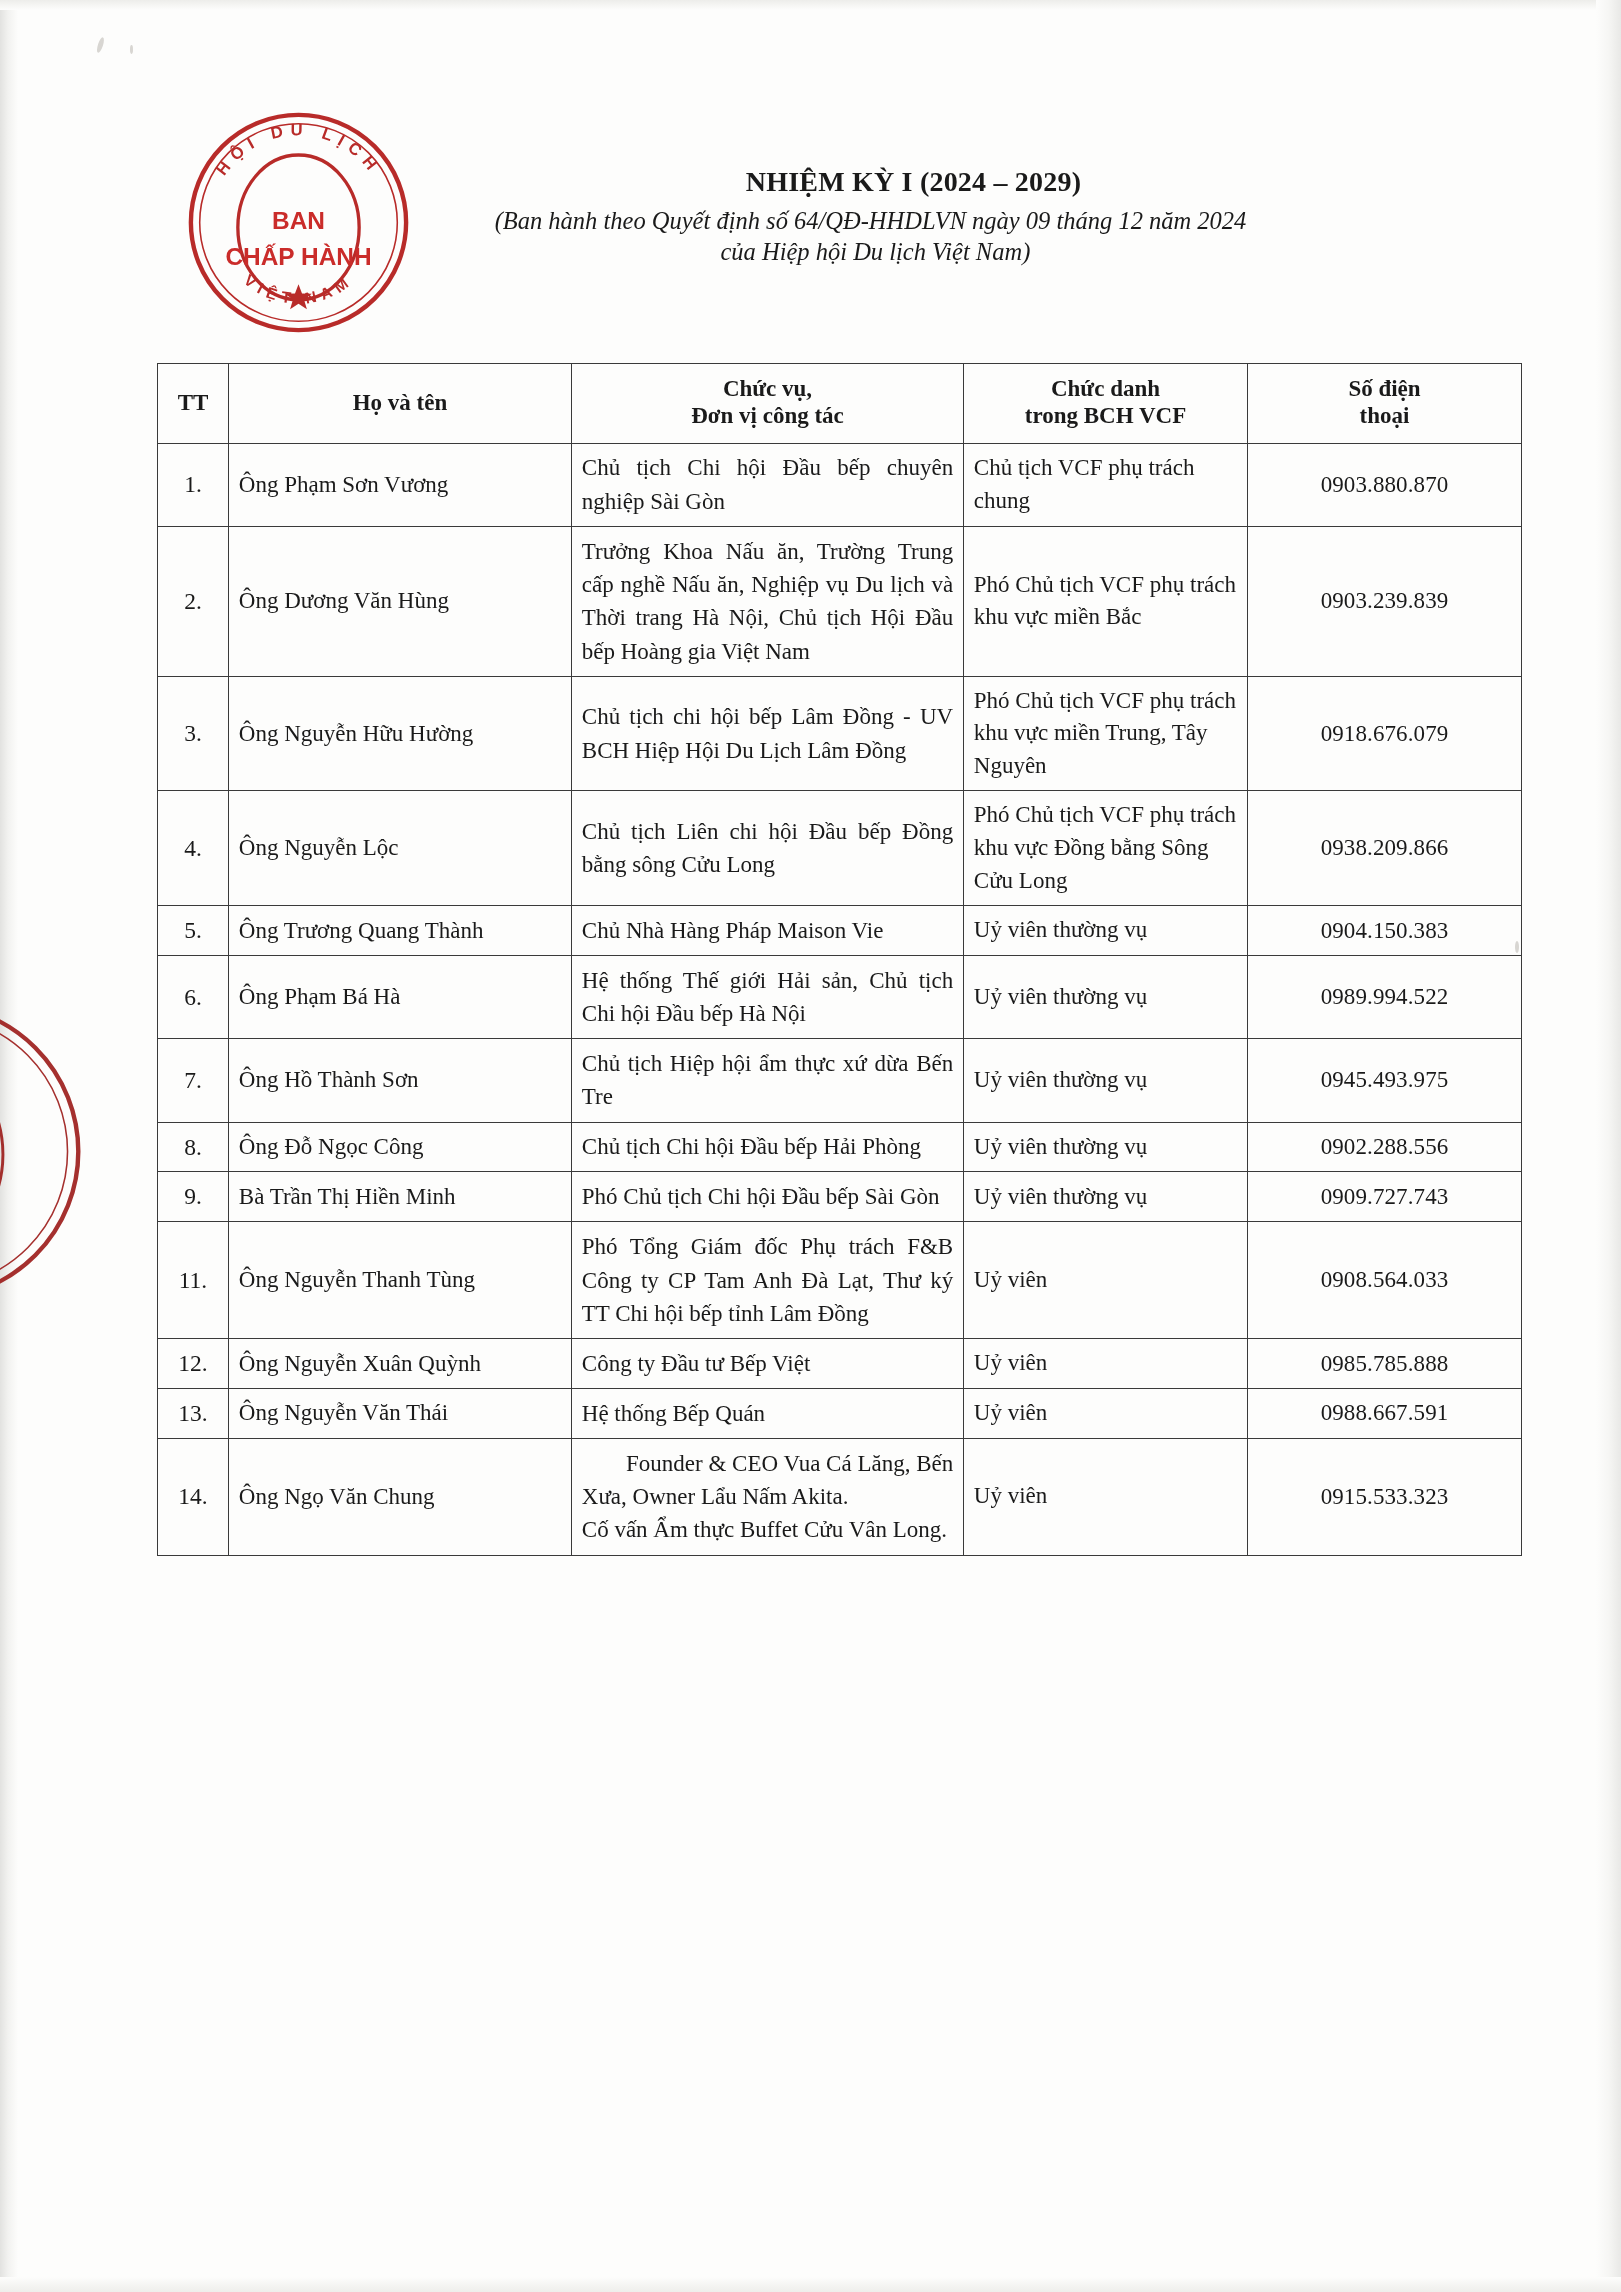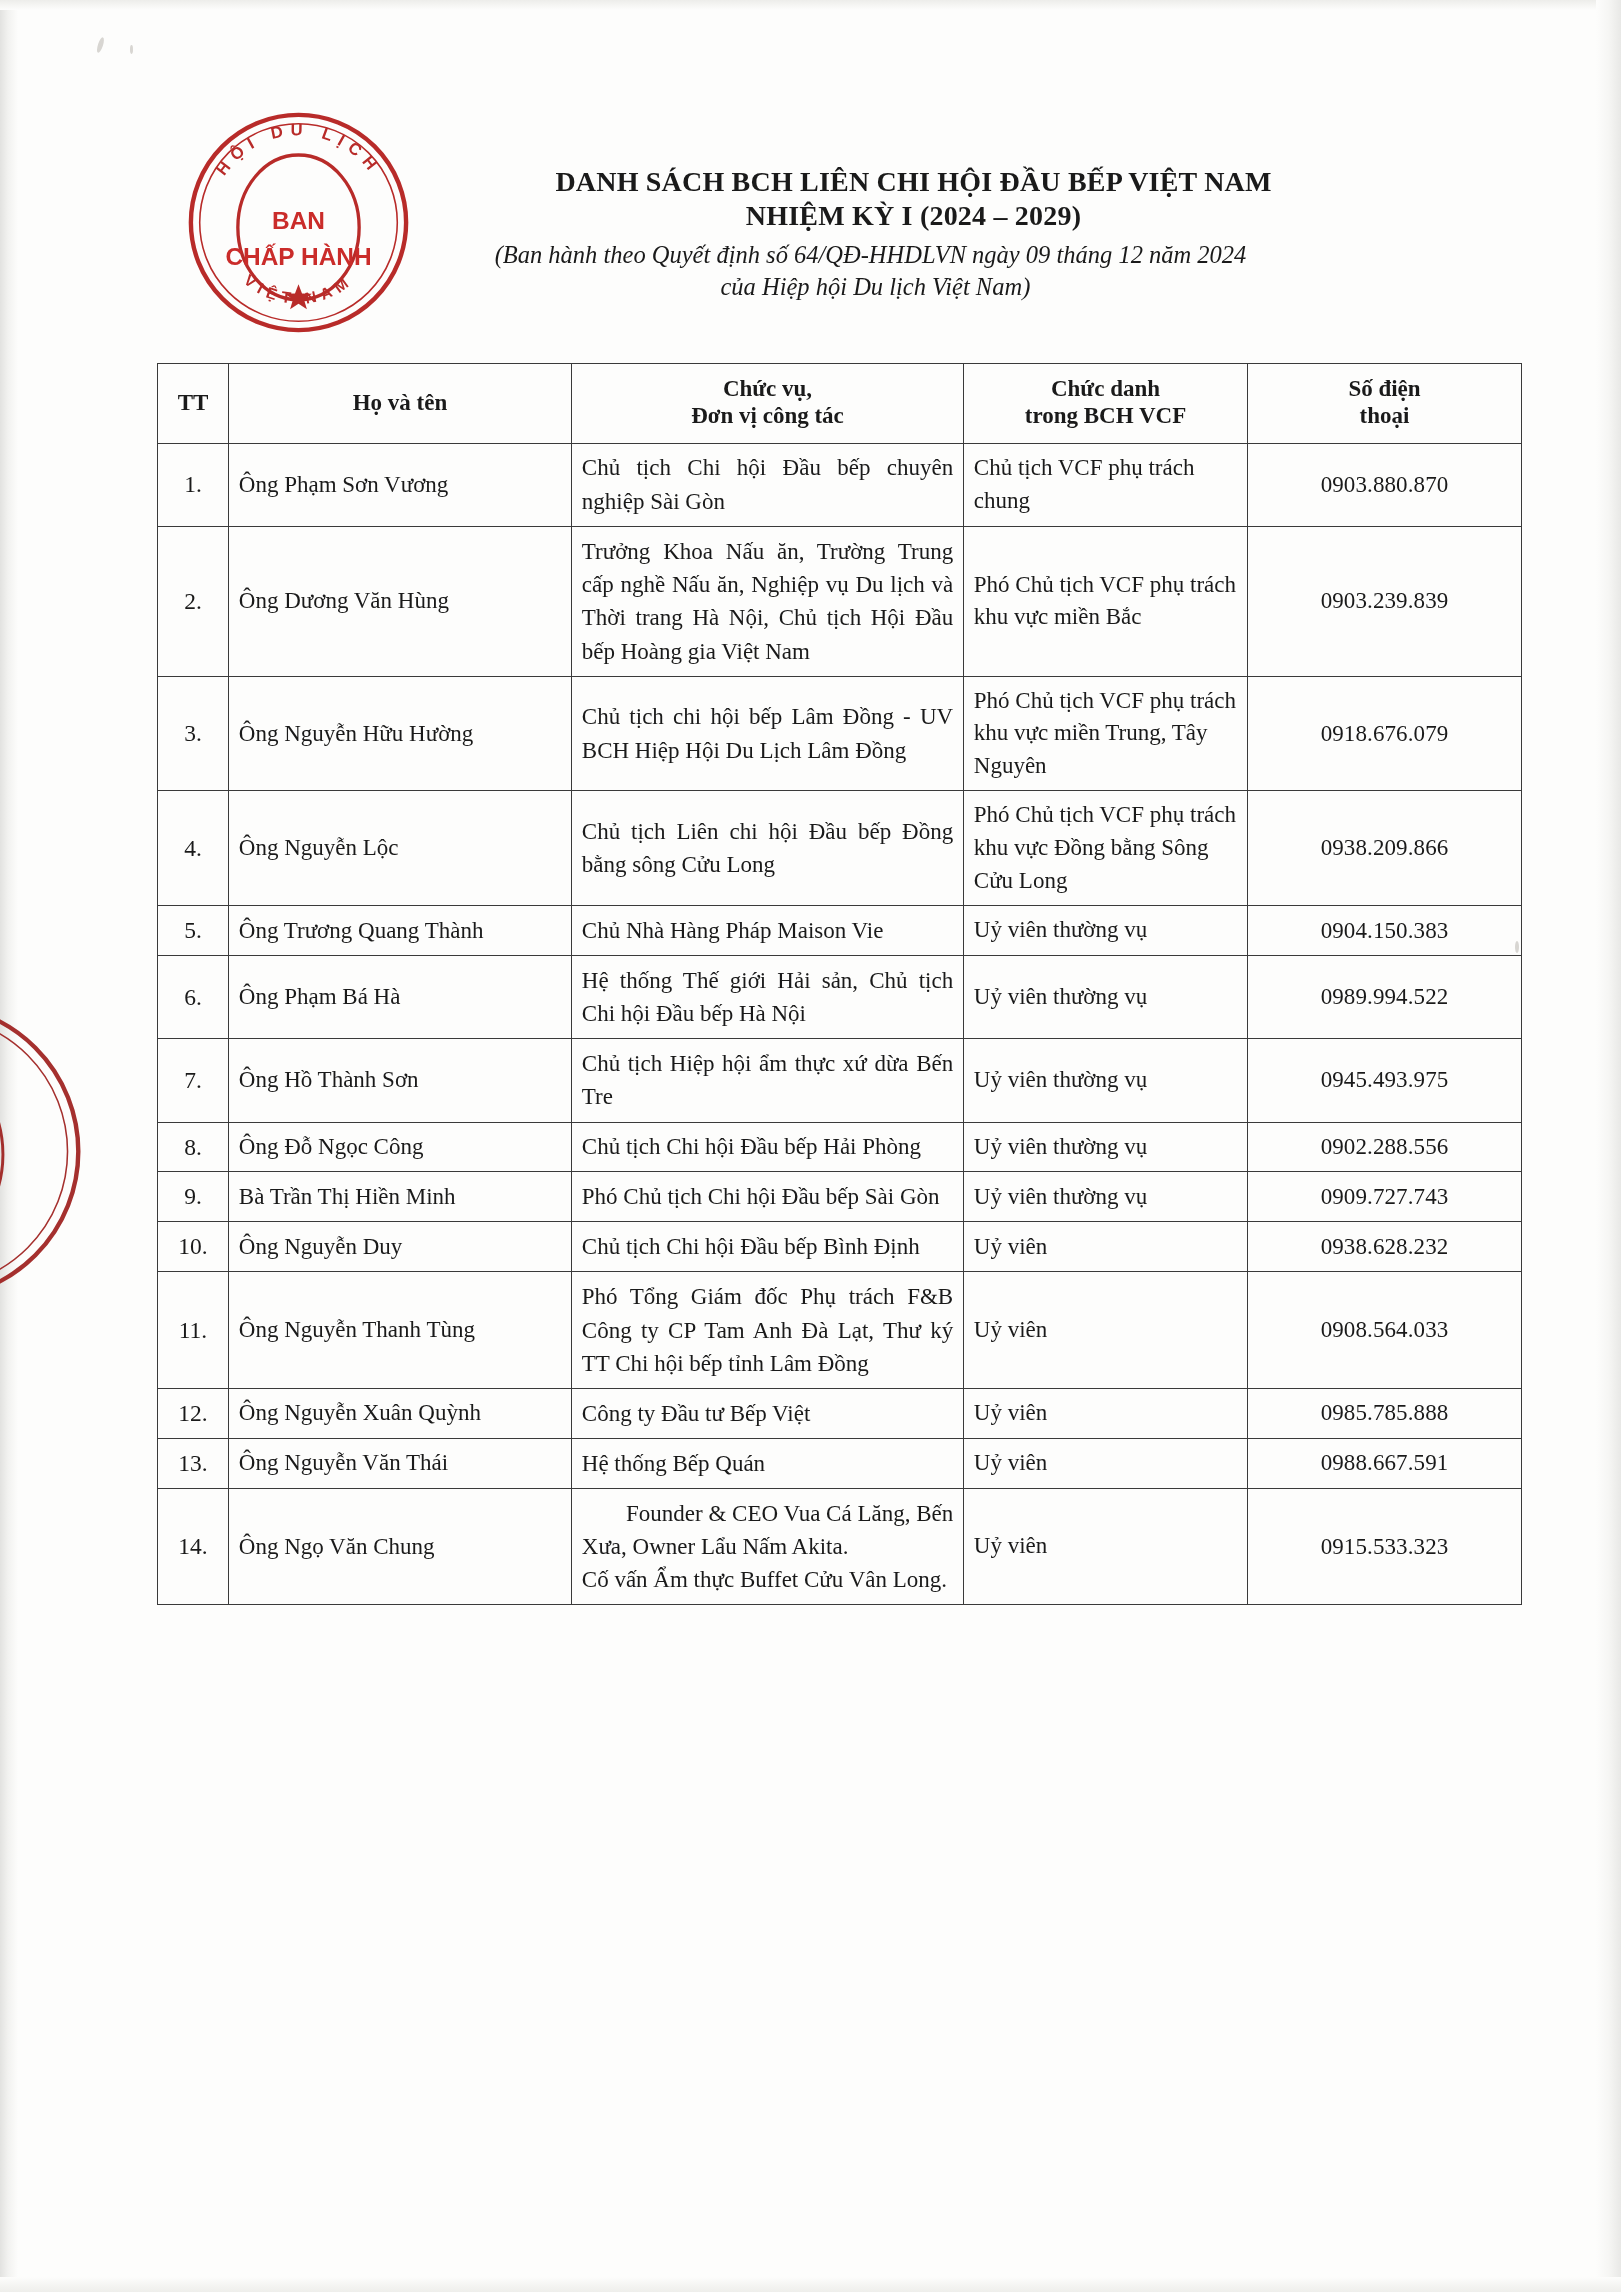--- a/index.html
+++ b/index.html
@@ -175,21 +175,20 @@
   <div class="scan-edge-top"></div>
   <div class="scan-edge-right"></div>
   <div class="scan-edge-bottom"></div>
   <div class="speck" style="left:98px;top:37px;width:4.9px;height:15.7px;transform:rotate(18deg);"></div>
   <div class="speck" style="left:130px;top:45px;width:2.9px;height:8.8px;"></div>
   <div class="speck" style="left:1515px;top:941px;width:3.9px;height:11.8px;"></div>
 </div>
 
 <div class="doc-header">
   <div class="doc-title">
-    <span>DANH SÁCH BCH LIÊN CHI HỘI ĐẦU BẾP VIỆT NAM</span>
     <span class="line2">NHIỆM KỲ I (2024 – 2029)</span>
   </div>
   <div class="doc-subtitle">
     <span>(Ban hành theo Quyết định số 64/QĐ-HHDLVN  ngày 09 tháng 12 năm 2024</span>
     <span class="sub-line2">của Hiệp hội Du lịch Việt Nam)</span>
   </div>
 </div>
 
 <div class="stamp stamp-main">
   <svg viewBox="0 0 230 230" width="225" height="225" aria-hidden="true">
@@ -317,27 +316,20 @@
           <td class="phone">0902.288.556</td>
         </tr>
         <tr>
           <td class="tt">9.</td>
           <td class="name">Bà Trần Thị Hiền Minh</td>
           <td class="pos">Phó Chủ tịch Chi hội Đầu bếp Sài Gòn</td>
           <td class="role">Uỷ viên thường vụ</td>
           <td class="phone">0909.727.743</td>
         </tr>
         <tr>
-          <td class="tt">10.</td>
-          <td class="name">Ông Nguyễn Duy</td>
-          <td class="pos">Chủ tịch Chi hội Đầu bếp Bình Định</td>
-          <td class="role">Uỷ viên</td>
-          <td class="phone">0938.628.232</td>
-        </tr>
-        <tr>
           <td class="tt">11.</td>
           <td class="name">Ông Nguyễn Thanh Tùng</td>
           <td class="pos">Phó Tổng Giám đốc Phụ trách F&amp;B Công ty CP Tam Anh Đà Lạt, Thư ký TT Chi hội bếp tỉnh Lâm Đồng</td>
           <td class="role">Uỷ viên</td>
           <td class="phone">0908.564.033</td>
         </tr>
         <tr>
           <td class="tt">12.</td>
           <td class="name">Ông Nguyễn Xuân Quỳnh</td>
           <td class="pos">Công ty Đầu tư Bếp Việt</td>

